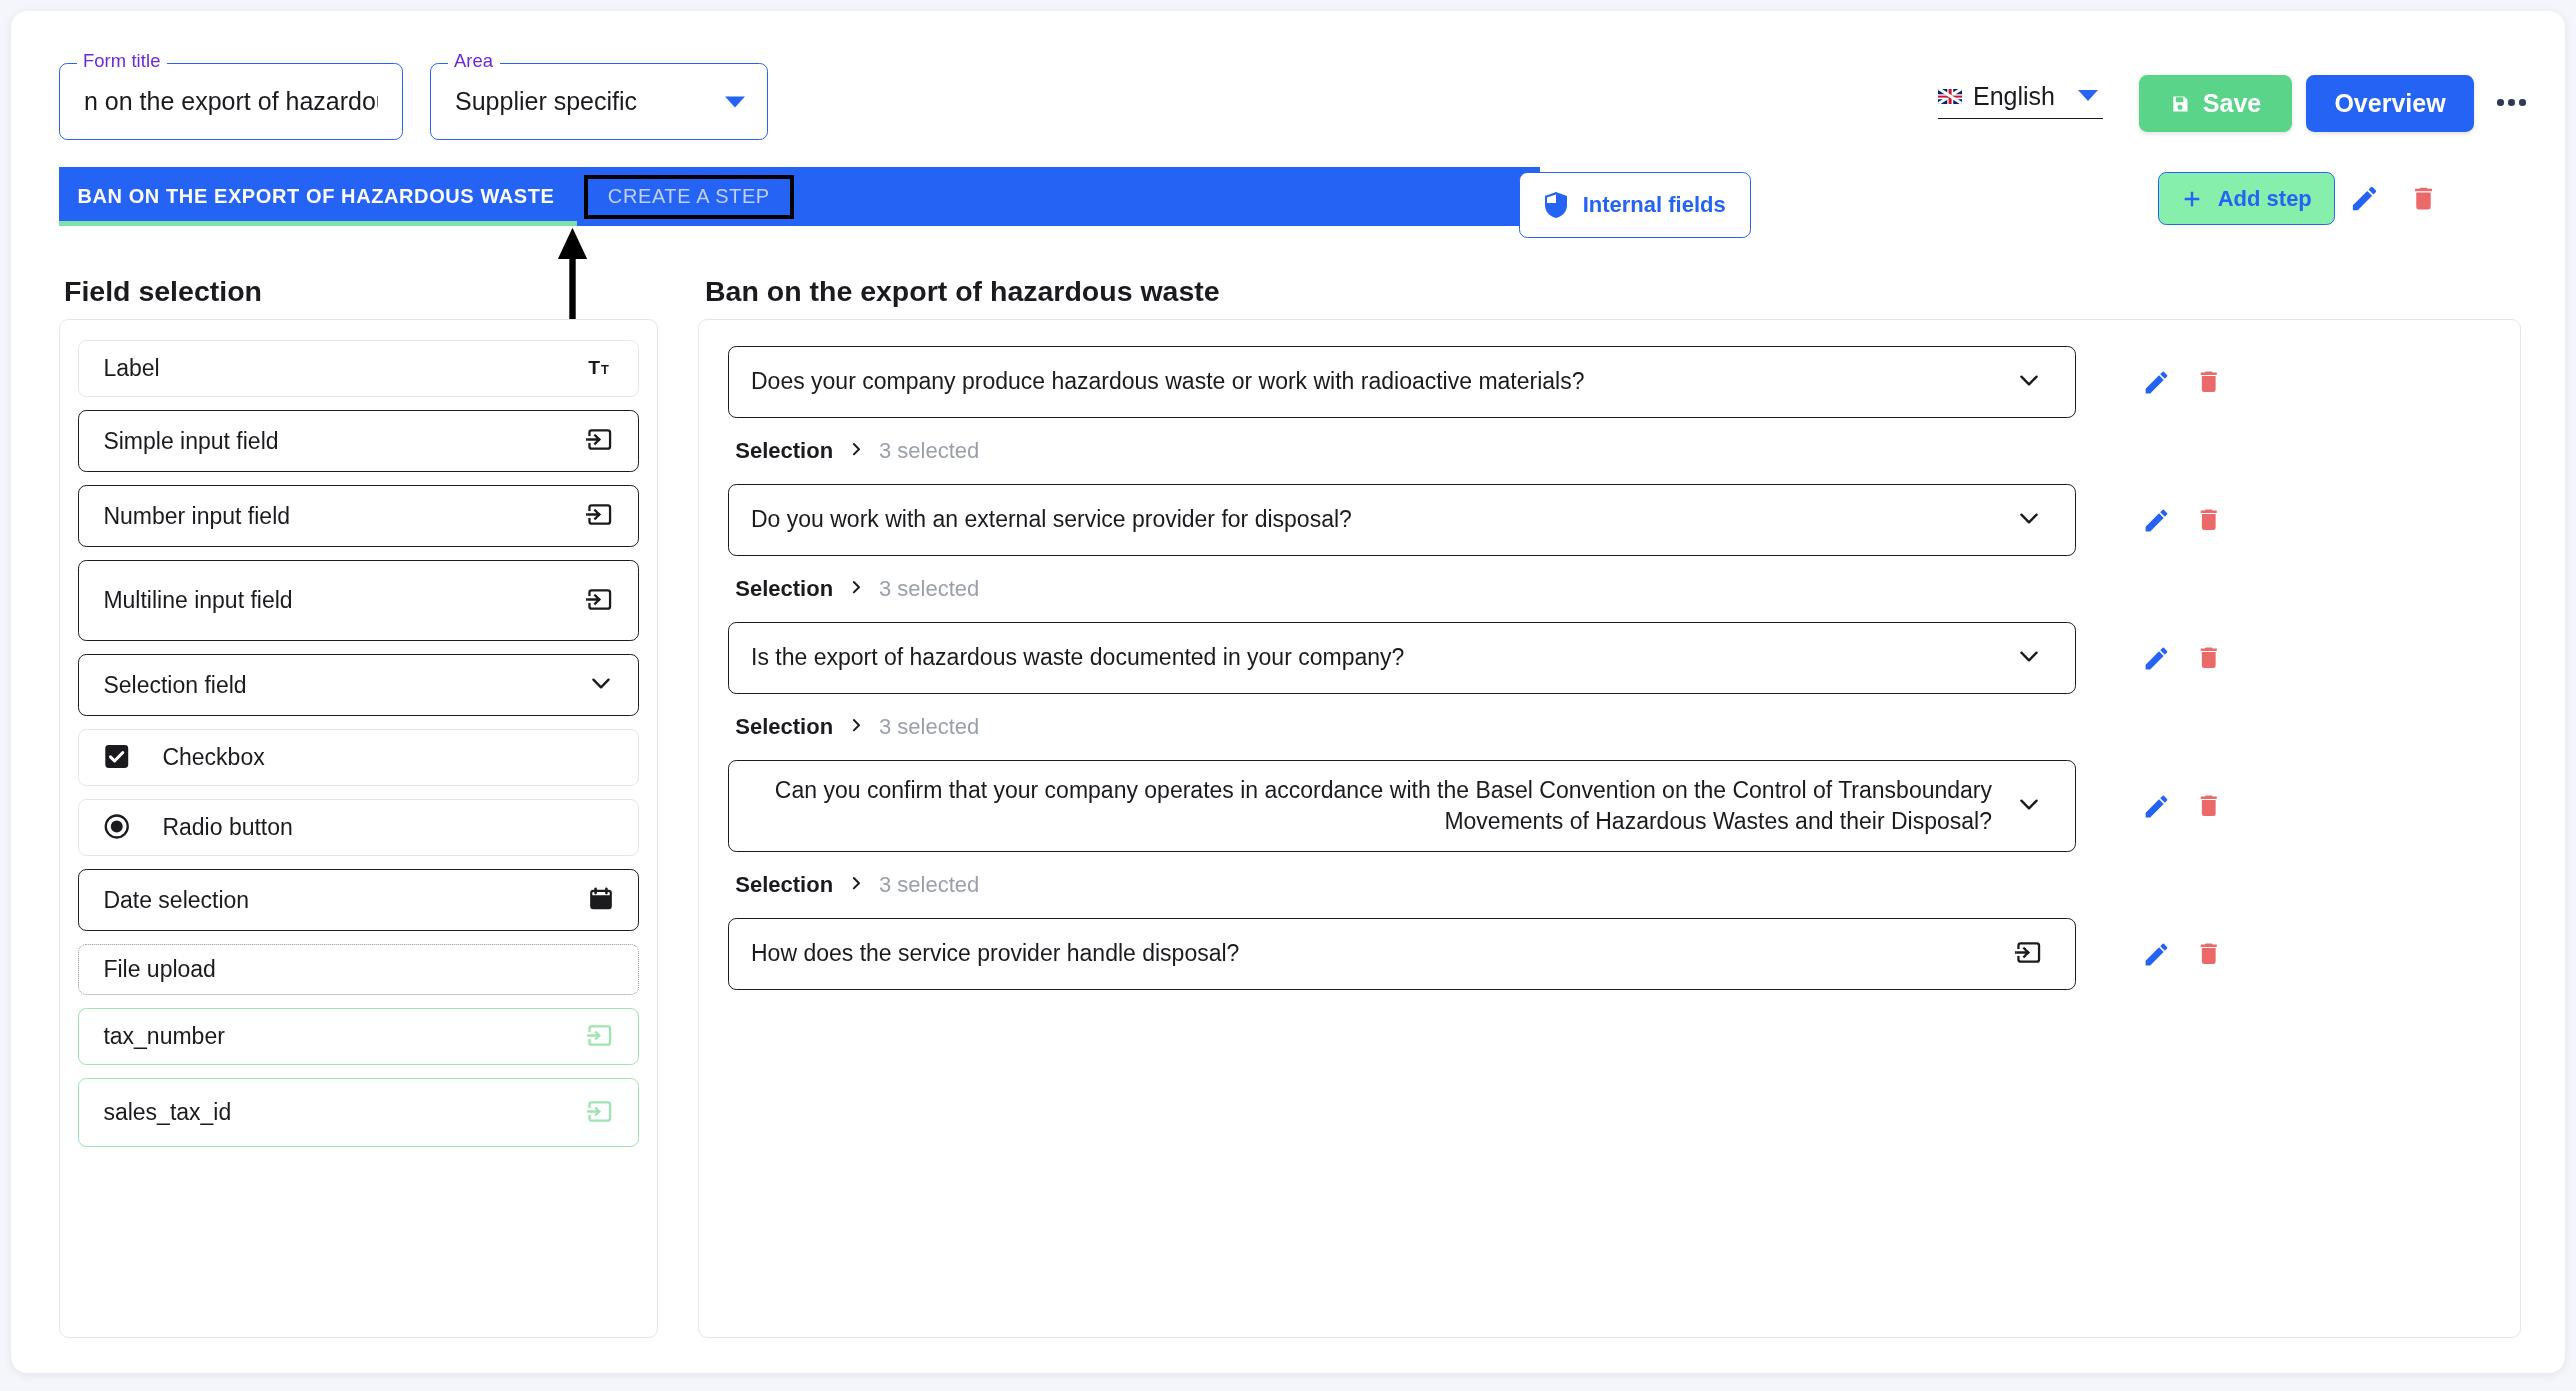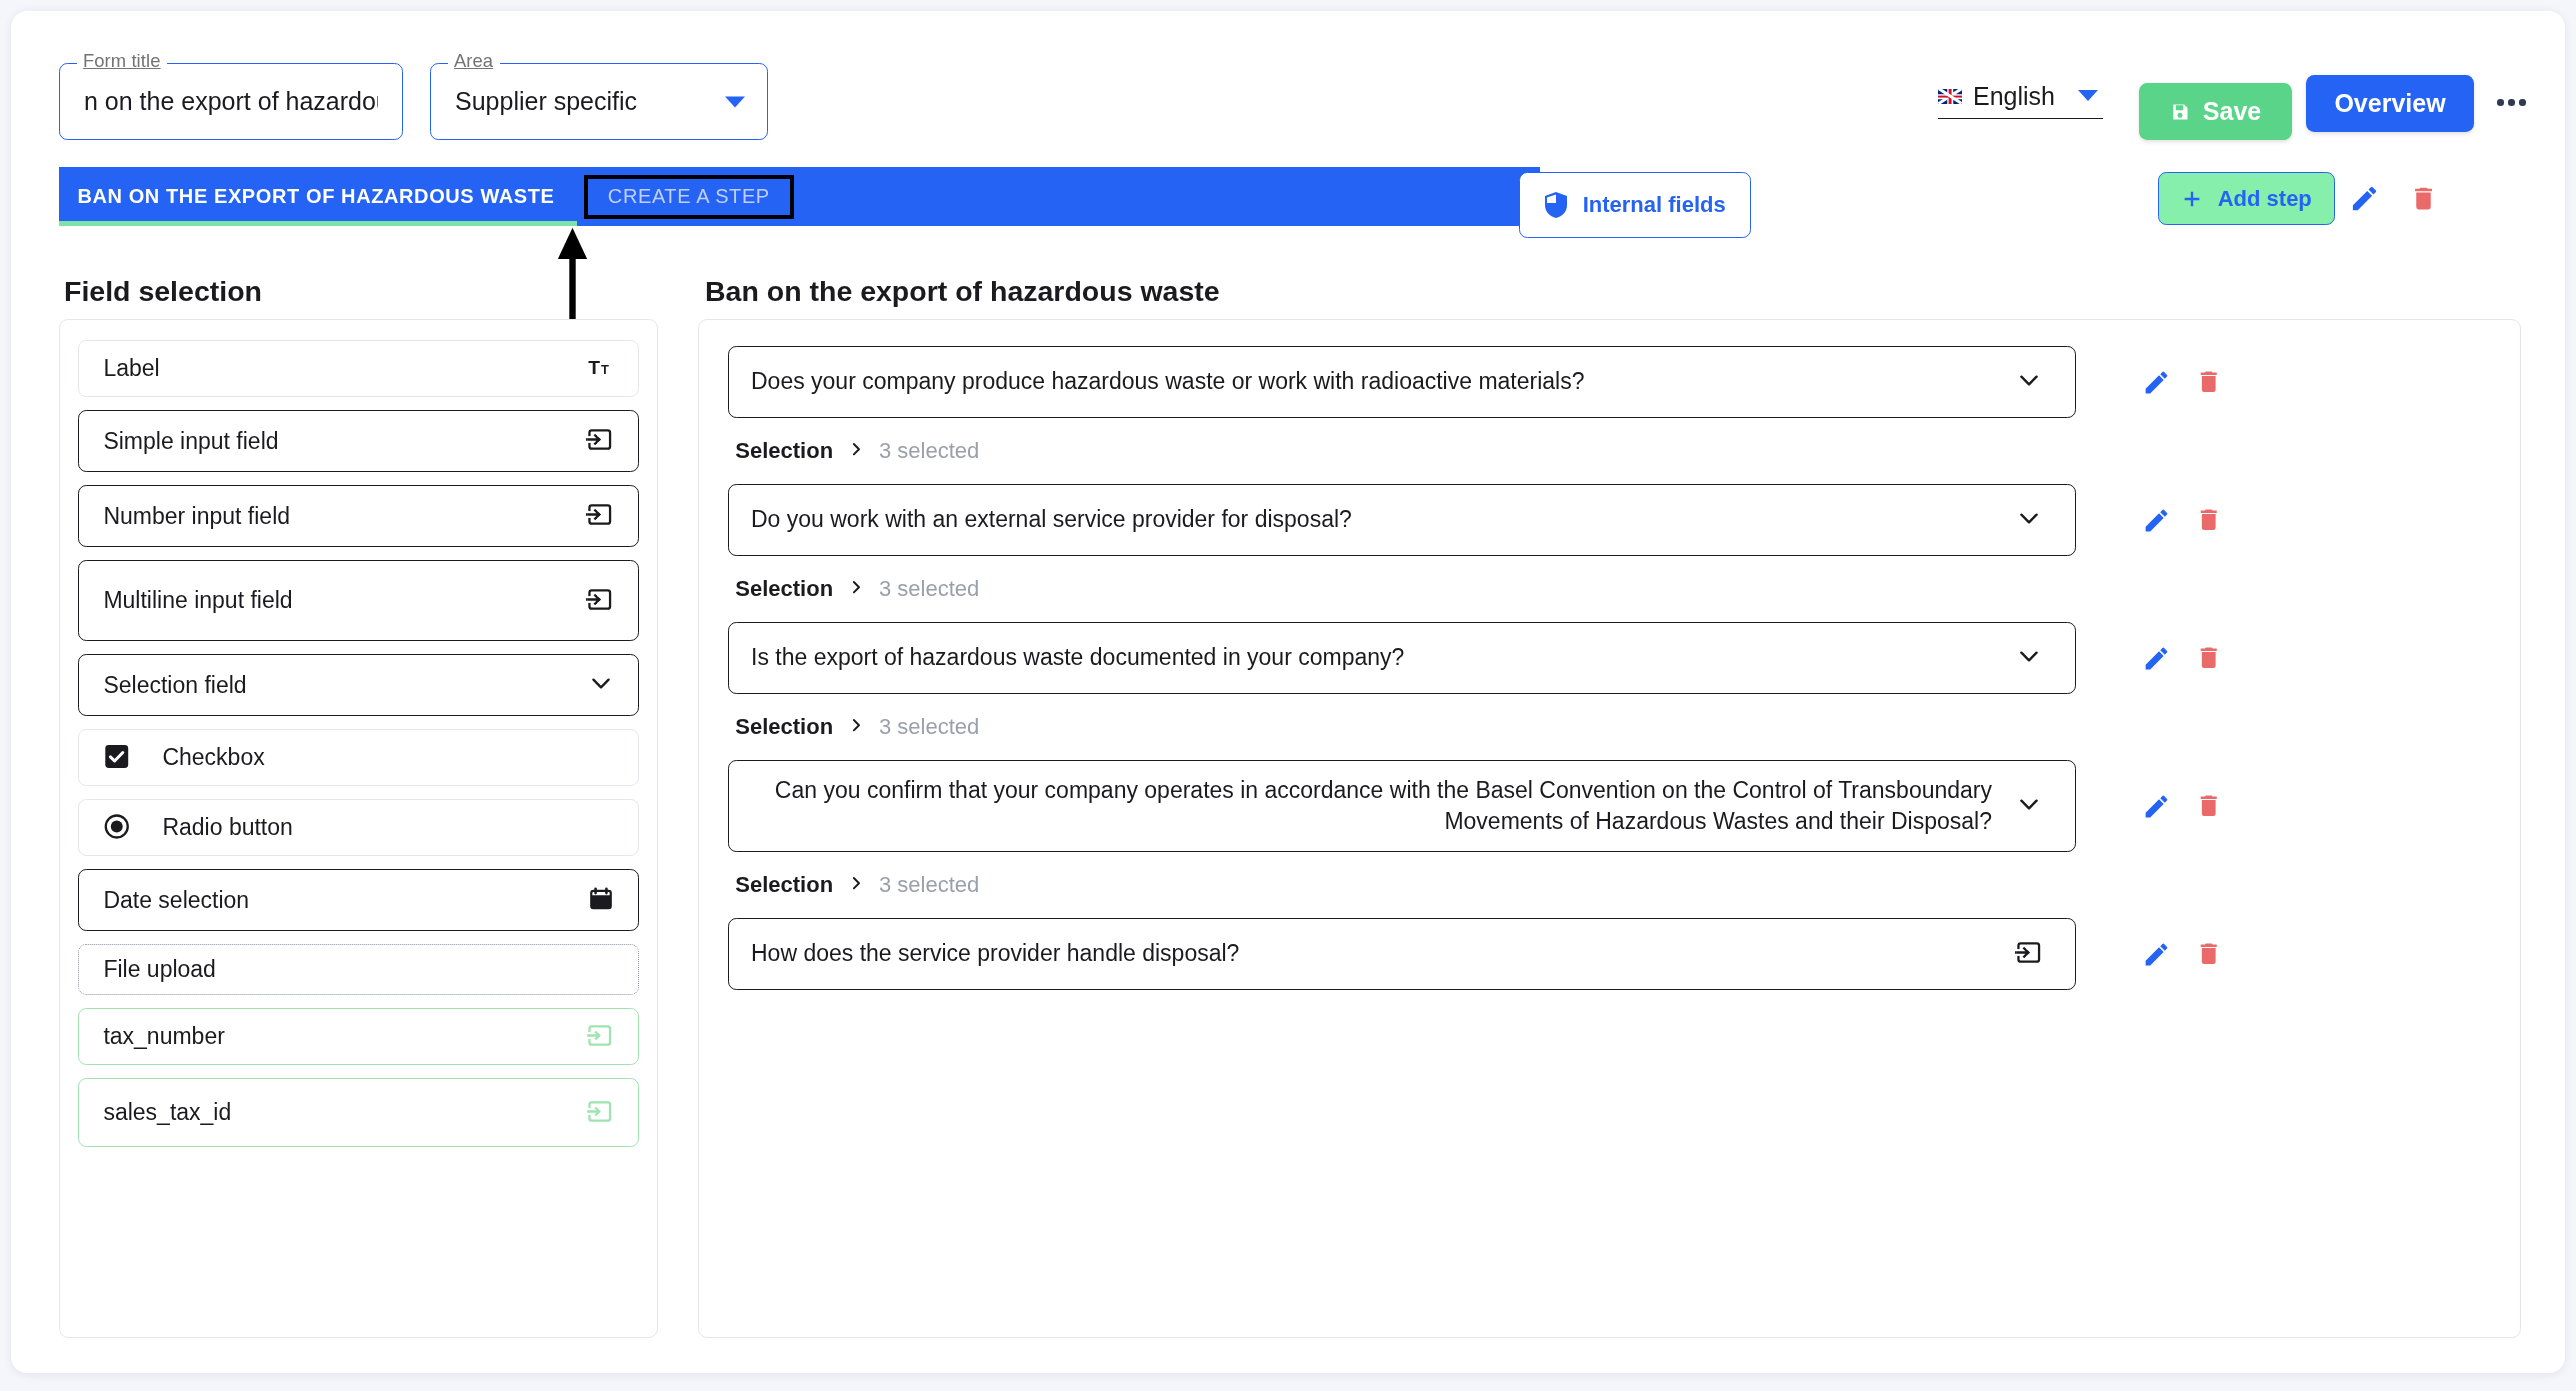--- a/index.html
+++ b/index.html
@@ -31,24 +31,23 @@
     border-radius: 8.3px;
     display: flex; align-items: center;
     padding: 0 24px;
   }
   .outlined-field .legend {
     position: absolute;
     top: -12px; left: 16.5px;
     background: #ffffff;
     padding: 0 6.4px;
     font-size: 18.4px;
-    color: #737373;
+    color: #6d28d9;
     letter-spacing: 0.1px;
     line-height: 1;
-    text-decoration: underline;
   }
   .outlined-field .value {
     font-size: 25px;
     color: #1b1b1f;
     white-space: nowrap;
     overflow: hidden;
   }
   #form-title-field { left: 48px; top: 52px; width: 344px; }
   #area-field { left: 419px; top: 52px; width: 338px; }
   .sel-caret {
@@ -97,21 +96,21 @@
   .btn {
     position: absolute;
     display: inline-flex; align-items: center; justify-content: center;
     gap: 13px;
     border: none; border-radius: 8.3px;
     font-size: 25px; font-weight: 600;
     color: #fff; cursor: pointer;
     font-family: "Liberation Sans", sans-serif;
   }
   #save-button {
-    left: 2128px; top: 72px; width: 153px; height: 57px;
+    left: 2128px; top: 64px; width: 153px; height: 57px;
     background: #5ad489;
     box-shadow: 0 1.8px 4.6px rgba(0,0,0,0.12);
   }
   #overview-button {
     left: 2295px; top: 64px; width: 168px; height: 57px;
     background: #2563f5;
     box-shadow: 0 1.8px 4.6px rgba(0,0,0,0.12);
   }
   #more-button {
     position: absolute; left: 2482px; top: 75px;

